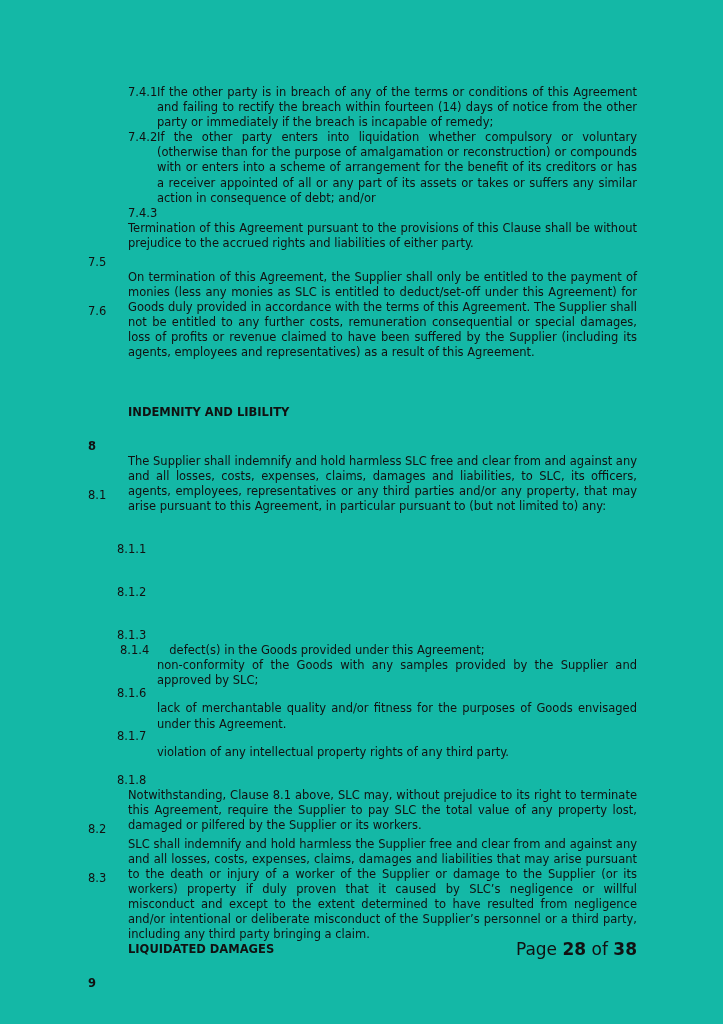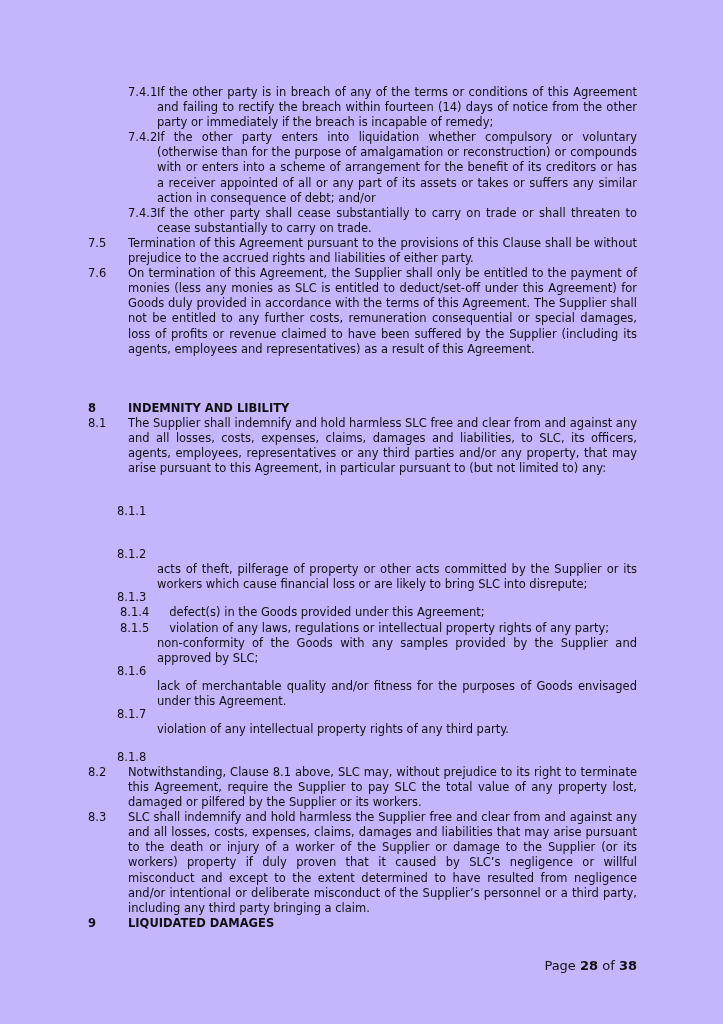--- a/index.html
+++ b/index.html
@@ -4,21 +4,21 @@
 <style>
   html, body {
     margin: 0;
     padding: 0;
     background: #ffffff;
   }
   .page {
     position: relative;
     width: 723px;
     height: 1024px;
-    background: #c4b5fd;
+    background: #14b8a6;
     font-family: "DejaVu Sans", sans-serif;
     color: #111111;
     overflow: hidden;
   }
   .doc {
     position: absolute;
     top: 85px;
     left: 88px;
     width: 549px;
     font-size: 11.5px;
@@ -30,61 +30,59 @@
   }
   .clause .num {
     flex: 0 0 auto;
     white-space: nowrap;
   }
   .clause .txt {
     flex: 1 1 auto;
     text-align: justify;
   }
   
-  .l1 .num { width: 40px; }
+  .l1 .num { width: 40px; margin-top: 34px; }
   
   .l2 { padding-left: 40px; }
   .l2 .num { width: 29px; }
   
   .l2b { padding-left: 29px; }
   .l2b .num { width: 40px; margin-top: 28px; }
   
   .l2i { padding-left: 32px; display: block; }
   .l2i .num { display: inline; margin-right: 20px; }
   .l2i .txt { display: inline; text-align: right; }
   .heading { font-weight: bold; }
   .footer {
     position: absolute;
     top: 942px;
     right: 86px;
-    font-size: 13px;
+    font-size: 17px;
     line-height: 15px;
     color: #111111;
     white-space: nowrap;
-    margin-top: 16px;
   }
   .footer .b { font-weight: bold; }
 </style>
 </head>
 <body>
 
 <div class="page">
   <div class="doc">
 
   <div class="clause l2">
         <span class="num">7.4.1</span>
         <span class="txt">If the other party is in breach of any of the terms or conditions of this Agreement and failing to rectify the breach within fourteen (14) days of notice from the other party or immediately if the breach is incapable of remedy;</span>
       </div>
       <div class="clause l2">
         <span class="num">7.4.2</span>
         <span class="txt">If the other party enters into liquidation whether compulsory or voluntary (otherwise than for the purpose of amalgamation or reconstruction) or compounds with or enters into a scheme of arrangement for the benefit of its creditors or has a receiver appointed of all or any part of its assets or takes or suffers any similar action in consequence of debt; and/or</span>
       </div>
       <div class="clause l2">
         <span class="num">7.4.3</span>
-        <span class="txt">If the other party shall cease substantially to carry on trade or shall threaten to cease substantially to carry on trade.</span>
       </div>
       <div class="clause l1">
         <span class="num">7.5</span>
         <span class="txt">Termination of this Agreement pursuant to the provisions of this Clause shall be without prejudice to the accrued rights and liabilities of either party.</span>
       </div>
       <div class="clause l1">
         <span class="num">7.6</span>
         <span class="txt">On termination of this Agreement, the Supplier shall only be entitled to the payment of monies (less any monies as SLC is entitled to deduct/set-off under this Agreement) for Goods duly provided in accordance with the terms of this Agreement. The Supplier shall not be entitled to any further costs, remuneration consequential or special damages, loss of profits or revenue claimed to have been suffered by the Supplier (including its agents, employees and representatives) as a result of this Agreement.</span>
       </div>
       <div class="clause l1 heading" style="margin-top: 44px;">
@@ -96,24 +94,22 @@
         <span class="txt">The Supplier shall indemnify and hold harmless SLC free and clear from and against any and all losses, costs, expenses, claims, damages and liabilities, to SLC, its officers, agents, employees, representatives or any third parties and/or any property, that may arise pursuant to this Agreement, in particular pursuant to (but not limited to) any:</span>
       </div>
       <div class="clause l2b">
         <span class="num">8.1.1</span>
       </div>
       <div class="clause l2b">
         <span class="num">8.1.2</span>
       </div>
       <div class="clause l2b">
         <span class="num">8.1.3</span>
-        <span class="txt">acts of theft, pilferage of property or other acts committed by the Supplier or its workers which cause financial loss or are likely to bring SLC into disrepute;</span>
       </div>
       <div class="clause l2i"><span class="num">8.1.4</span><span class="txt">defect(s) in the Goods provided under this Agreement;</span></div>
-      <div class="clause l2i"><span class="num">8.1.5</span><span class="txt">violation of any laws, regulations or intellectual property rights of any party;</span></div>
       <div class="clause l2b">
         <span class="num">8.1.6</span>
         <span class="txt">non-conformity of the Goods with any samples provided by the Supplier and approved by SLC;</span>
       </div>
       <div class="clause l2b">
         <span class="num">8.1.7</span>
         <span class="txt">lack of merchantable quality and/or fitness for the purposes of Goods envisaged under this Agreement.</span>
       </div>
       <div class="clause l2b">
         <span class="num">8.1.8</span>

